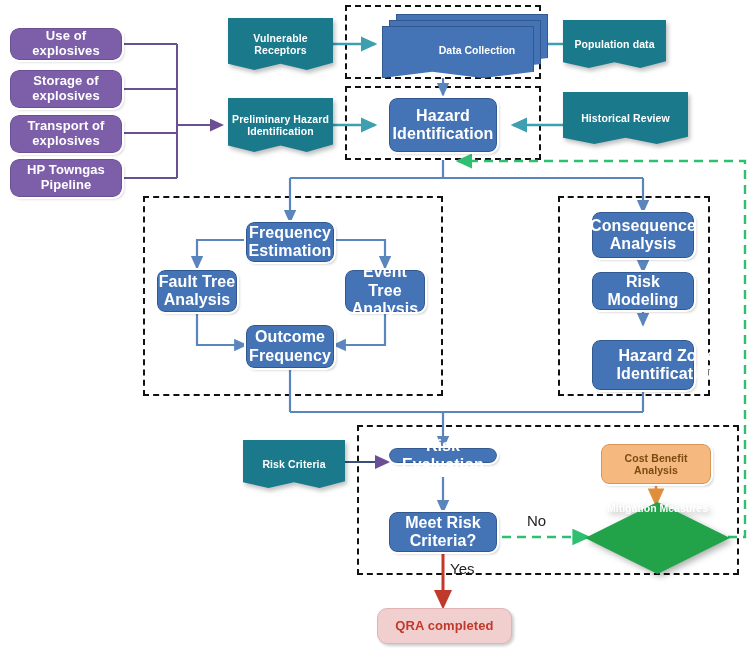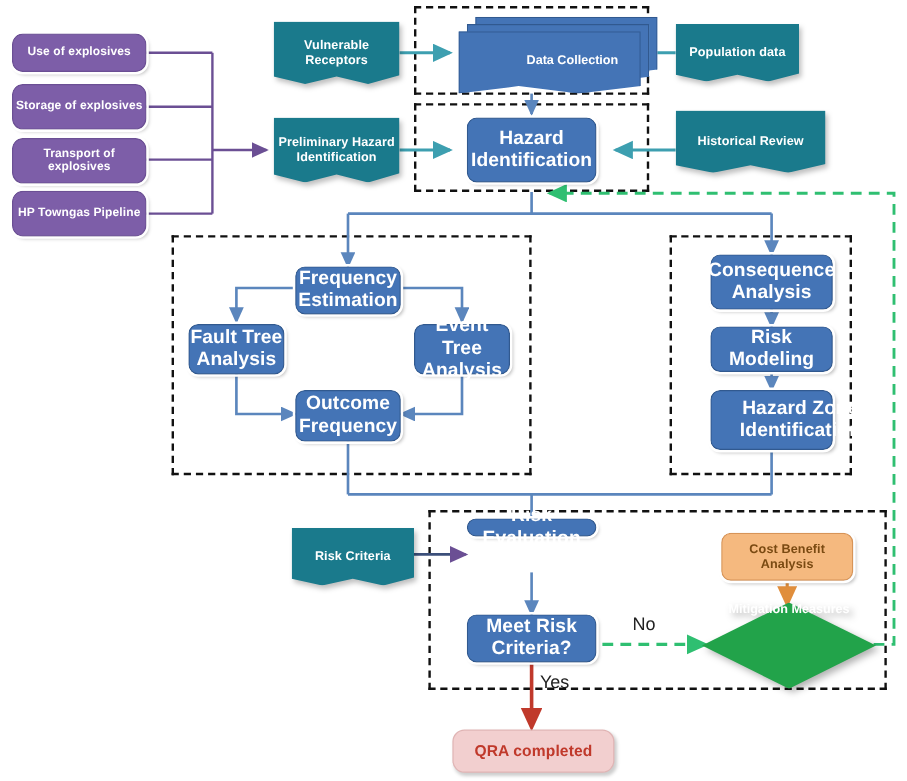--- a/index.html
+++ b/index.html
@@ -5,21 +5,21 @@
   html,body{margin:0;padding:0;background:#ffffff;}
   body{font-family:"Liberation Sans",sans-serif;}
   #canvas{position:relative;width:756px;height:651px;background:#fff;overflow:hidden;}
 
   .node{position:absolute;box-sizing:border-box;display:flex;align-items:center;
         justify-content:center;text-align:center;color:#fff;font-weight:bold;
         line-height:1.15;letter-spacing:.1px;}
 
   
   .purple{background:#7d5ea8;border:1px solid #6b4f94;border-radius:9px;
-          font-size:10px;box-shadow:2px 2px 3px rgba(0,0,0,.22);
+          font-size:13px;box-shadow:2px 2px 3px rgba(0,0,0,.22);
           outline:2px solid #fff;}
 
   
   .doc{background:#1a7a8c;font-size:10.5px;
        -webkit-clip-path:polygon(0 0,100% 0,100% 86%,75% 100%,50% 88%,25% 100%,0 88%);
        clip-path:polygon(0 0,100% 0,100% 86%,75% 100%,50% 88%,25% 100%,0 88%);}
   .docwrap{position:absolute;filter:drop-shadow(2px 3px 2px rgba(0,0,0,.25));}
   .docwrap .doc{position:absolute;inset:0;}
 
   
@@ -230,25 +230,25 @@
   </div>
 
   <div class="node blue" style="left:592px;top:212px;width:102px;height:46px;">
     <span>Consequence Analysis</span>
   </div>
 
   <div class="node blue" style="left:592px;top:272px;width:102px;height:38px;">
     <span>Risk Modeling</span>
   </div>
 
-  <div class="node blue" style="left:592px;top:325px;width:102px;height:50px;padding-left:48px;">
+  <div class="node blue" style="left:592px;top:340px;width:102px;height:50px;padding-left:48px;">
     <span>Hazard Zone Identification</span>
   </div>
 
-  <div class="node blue" style="left:389px;top:432px;width:108px;height:15px;">
+  <div class="node blue" style="left:389px;top:448px;width:108px;height:15px;">
     <span>Risk Evaluation</span>
   </div>
 
   <div class="node blue" style="left:389px;top:512px;width:108px;height:40px;">
     <span>Meet Risk Criteria?</span>
   </div>
 
   <div class="node orange" style="left:601px;top:444px;width:110px;height:40px;">
     <span>Cost Benefit Analysis</span>
   </div>

